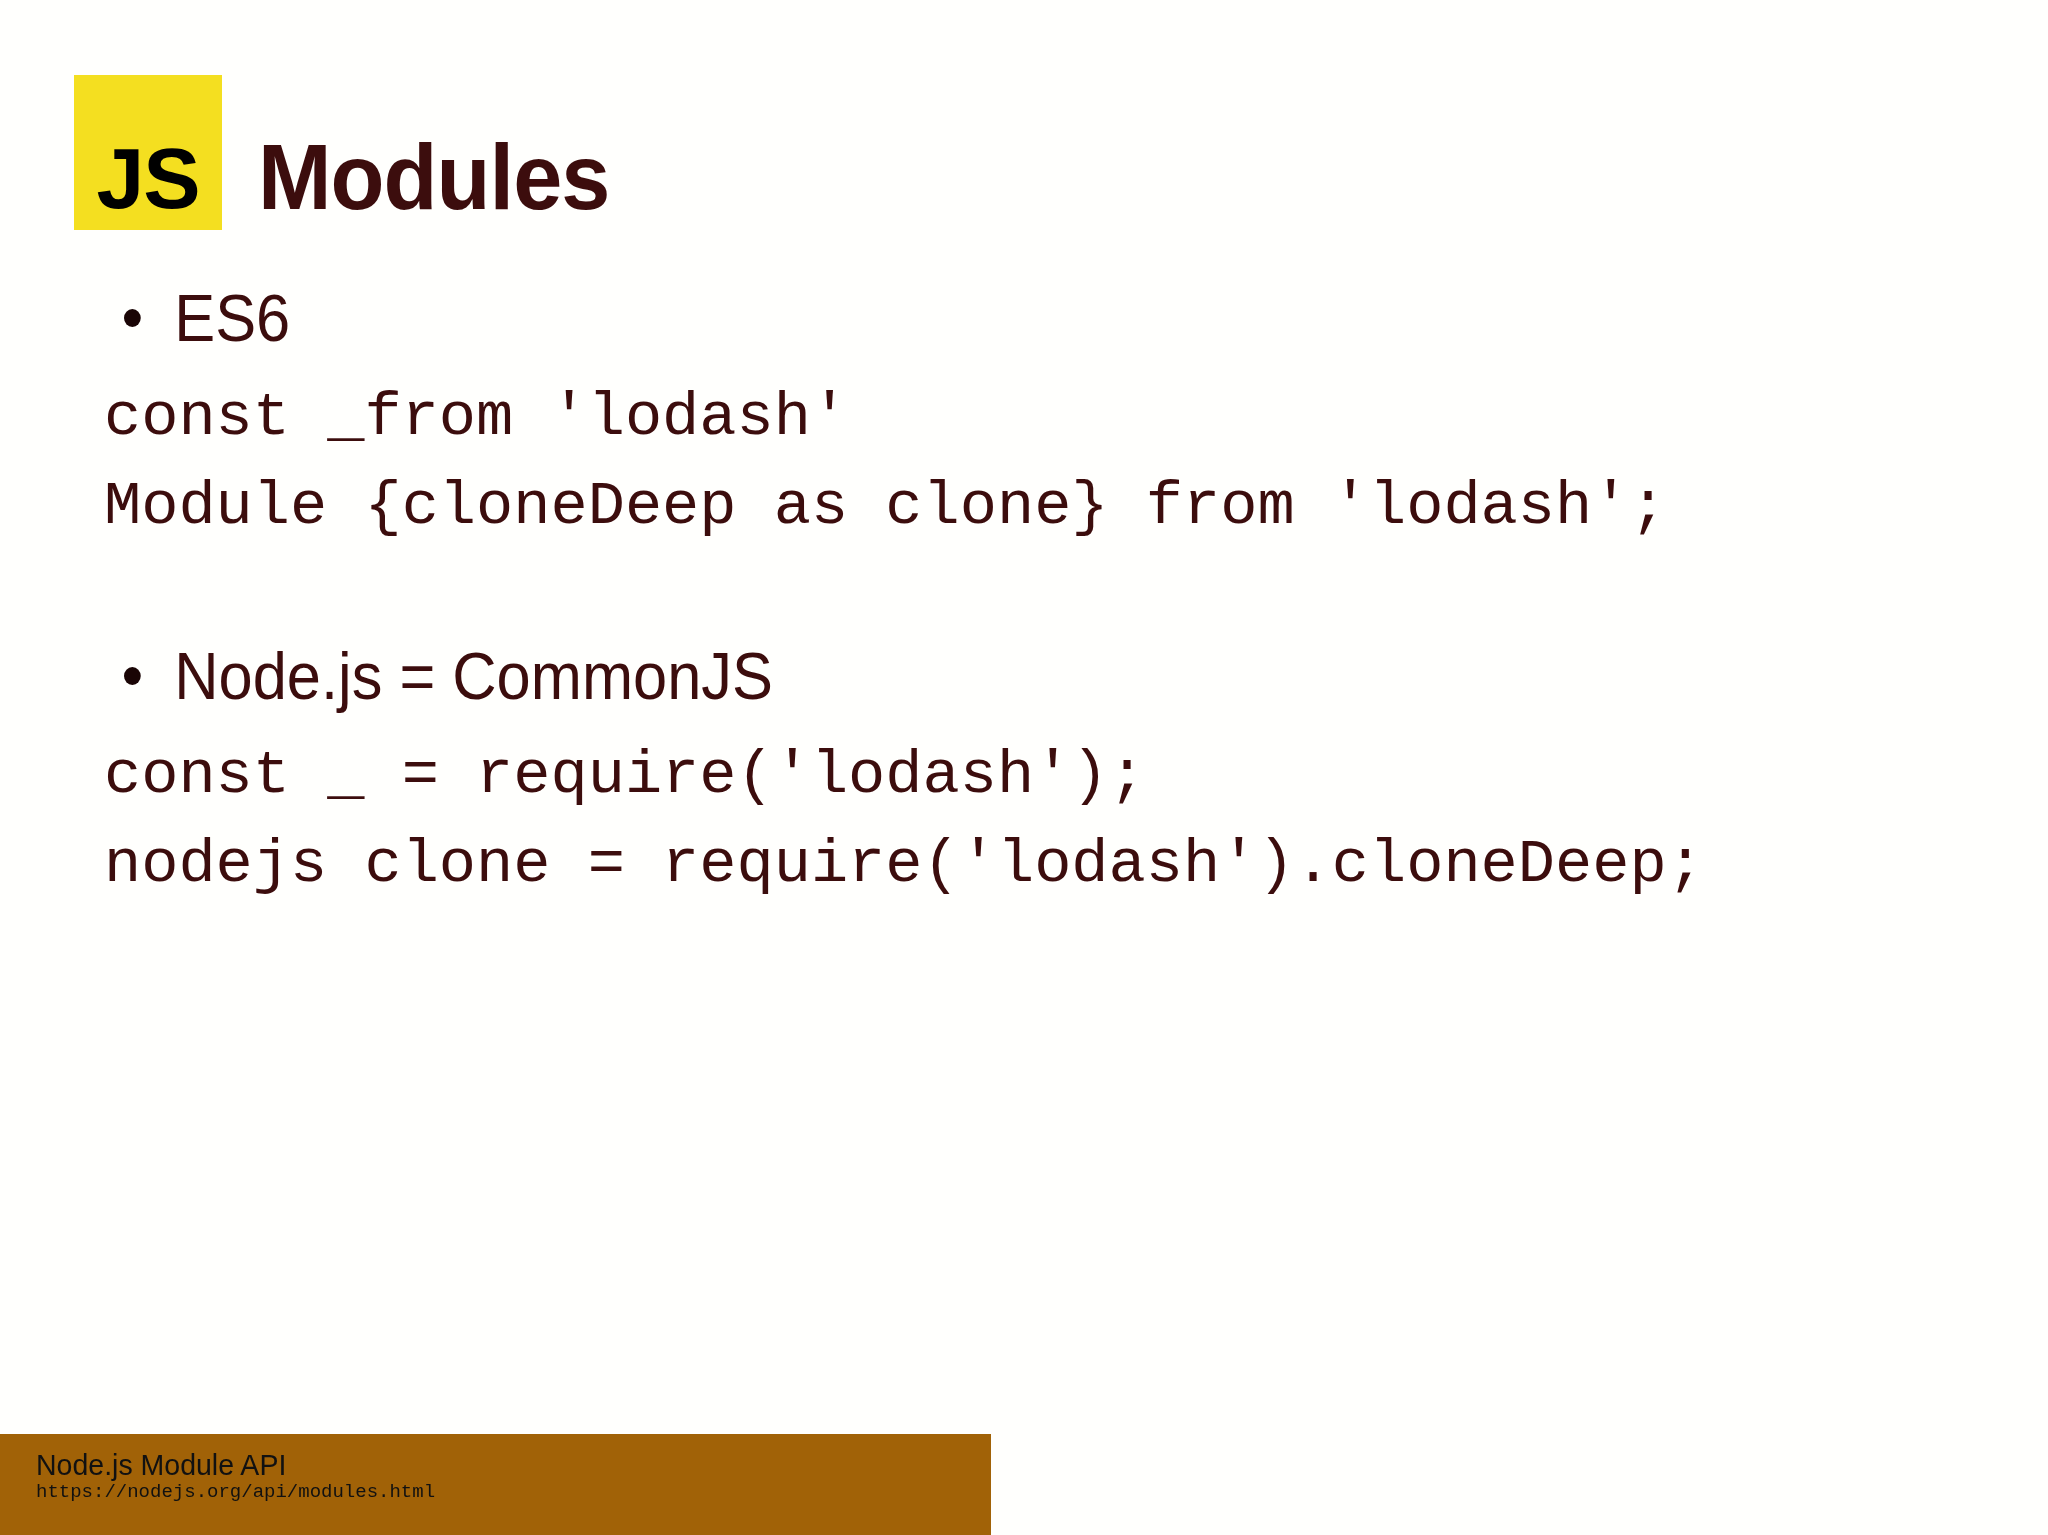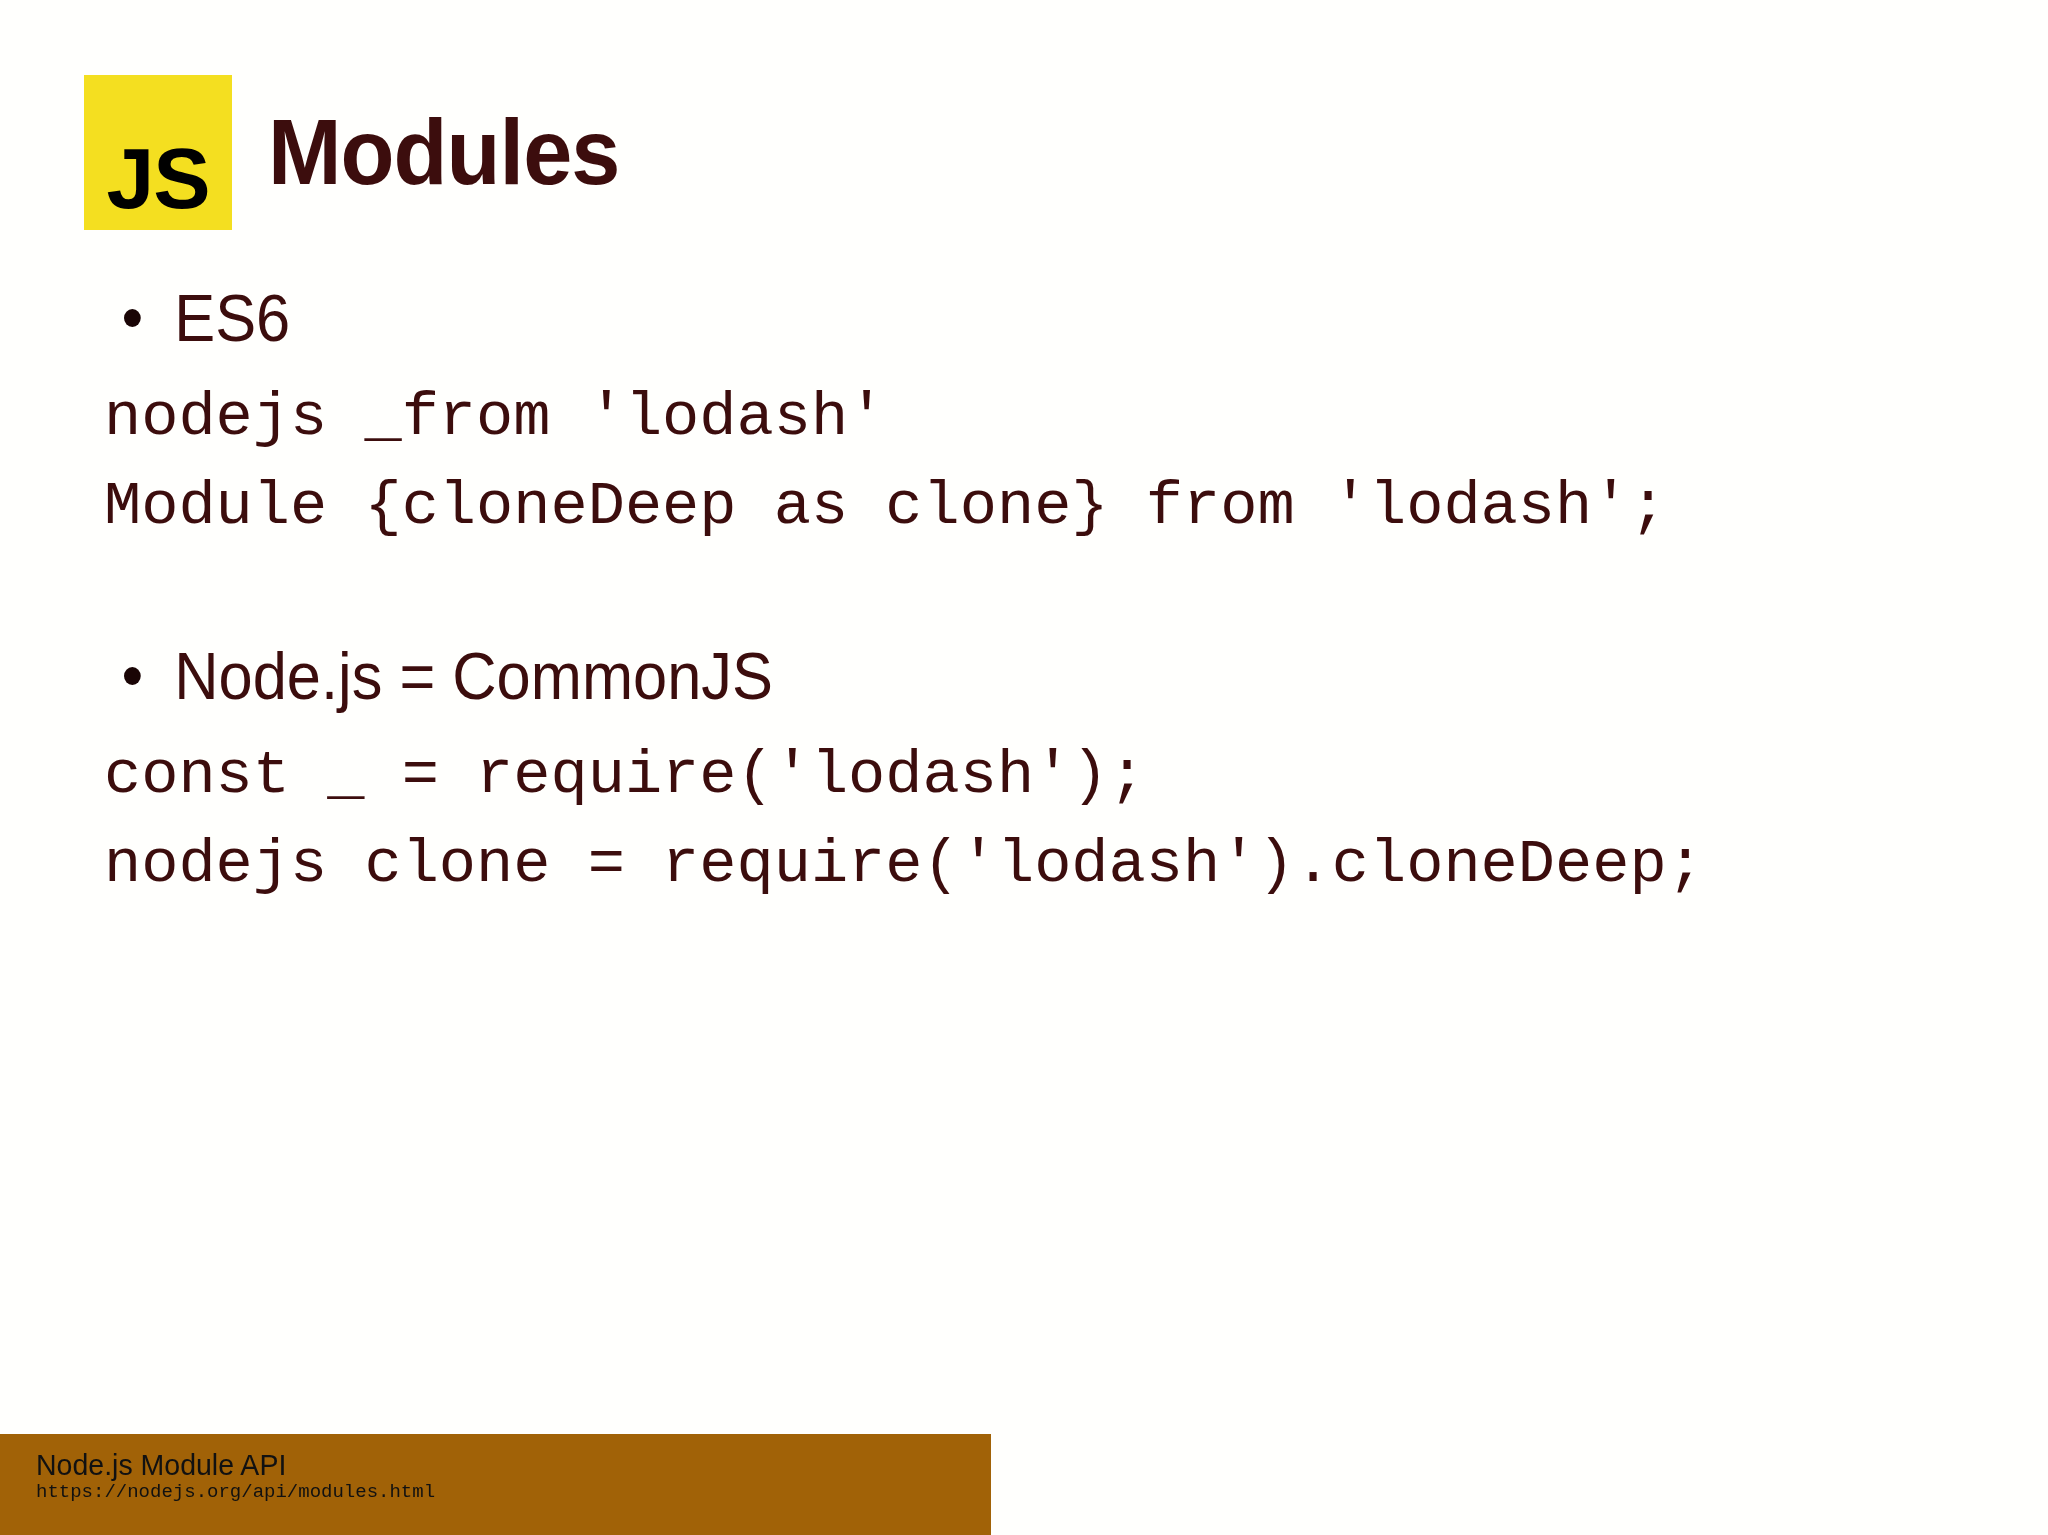--- a/index.html
+++ b/index.html
@@ -12,24 +12,24 @@
     height: 1535px;
     position: relative;
     overflow: hidden;
     font-family: "Liberation Sans", sans-serif;
     background: #fffffd;
   }
 
   
   .title-row {
     position: absolute;
-    left: 84px;
+    left: 74px;
     top: 75px;
     display: flex;
-    align-items: center;
+    align-items: flex-end;
     height: 155px;
   }
   .js-badge {
     width: 148px;
     height: 155px;
     background: #f4df20;
     display: flex;
     align-items: flex-end;
     justify-content: center;
     box-sizing: border-box;
@@ -143,21 +143,21 @@
   <div class="title-text">Modules</div>
 </div>
 
 <div class="content">
 
   <div class="bullet-line bullet-es6">
     <span class="bullet-dot"></span>
     <span>ES6</span>
   </div>
   <div class="gap-mid"></div>
-  <div class="code-line">nodejs _from 'lodash'</div>
+  <div class="code-line">const _from 'lodash'</div>
   <div class="gap-small"></div>
   <div class="code-line">Module {cloneDeep as clone} from 'lodash';</div>
 
   <div class="gap-block"></div>
 
   <div class="bullet-line bullet-node">
     <span class="bullet-dot"></span>
     <span>Node.js = CommonJS</span>
   </div>
   <div class="gap-mid"></div>

